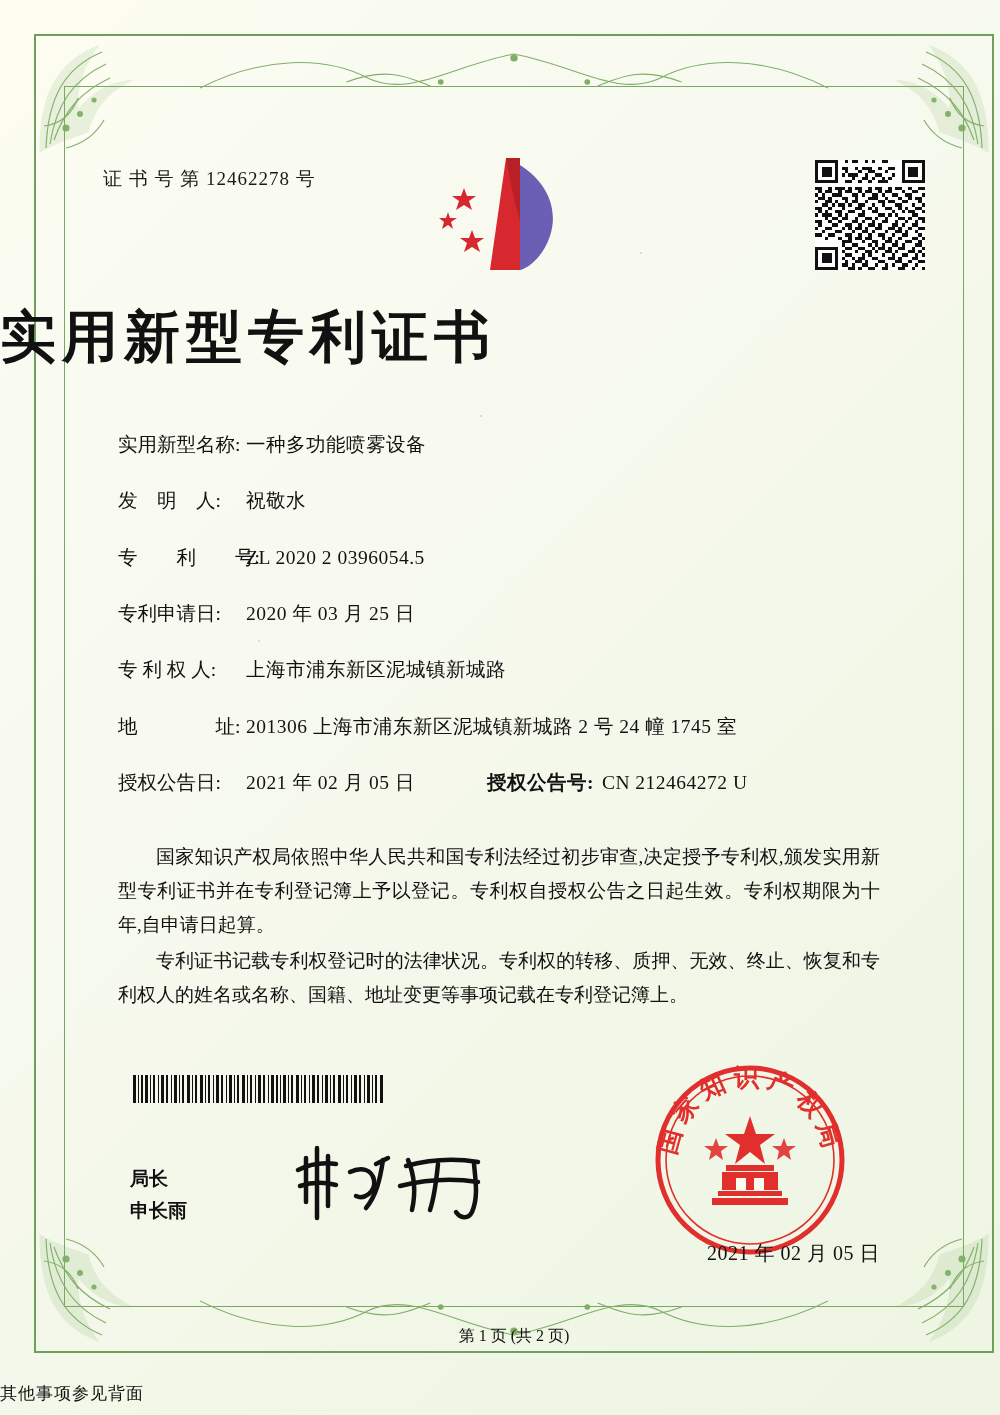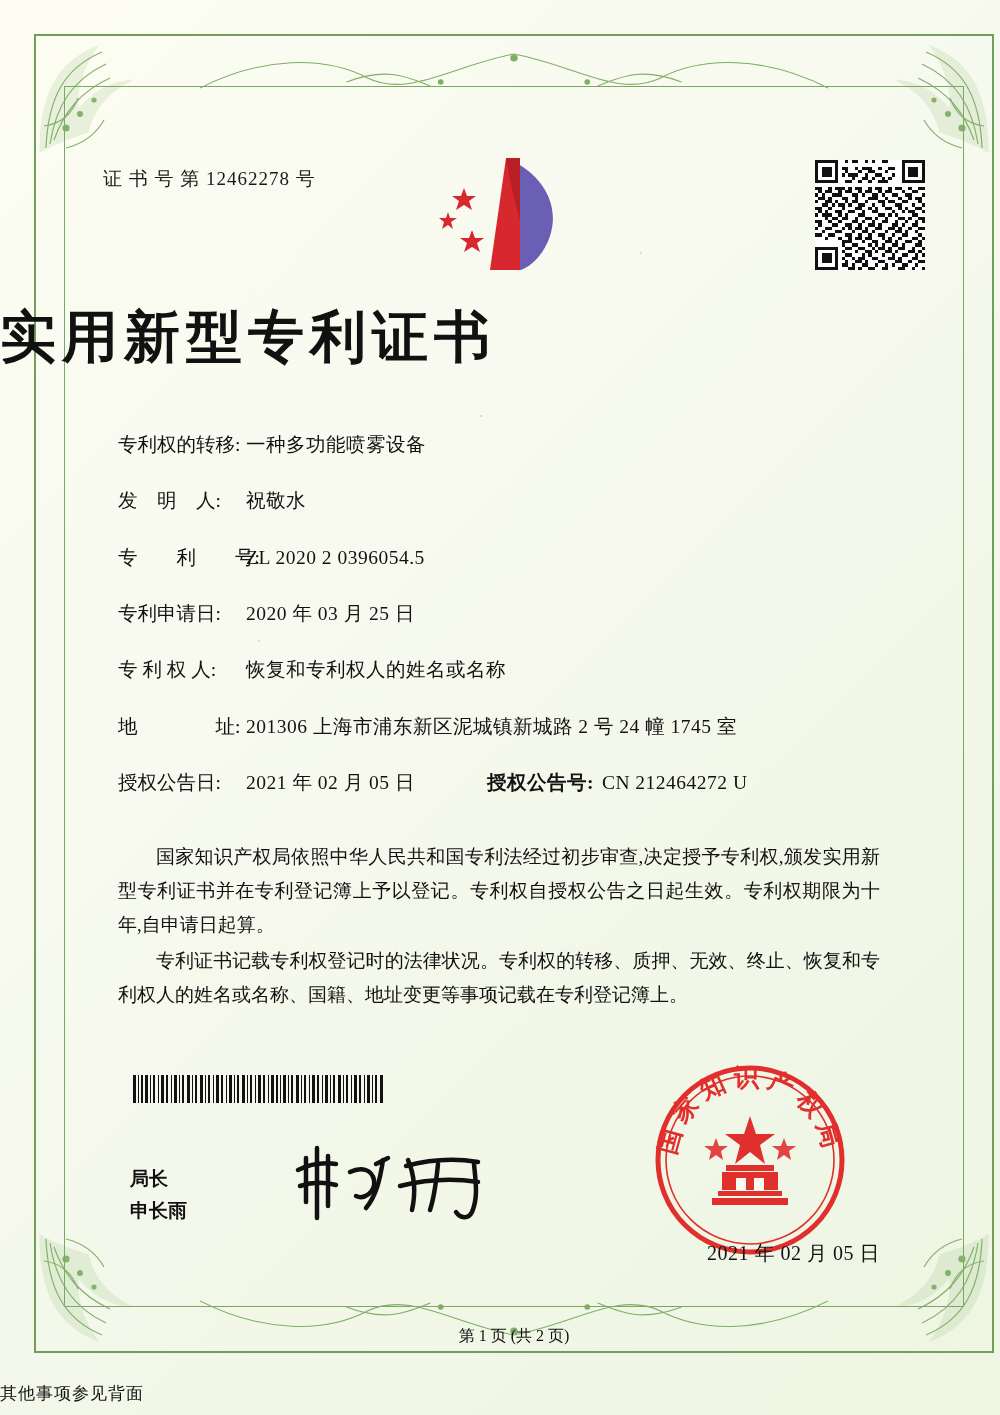--- a/index.html
+++ b/index.html
@@ -564,33 +564,33 @@
           <path d="M29 32h1v1h-1z"></path>
           <path d="M32 32h1v1h-1z"></path>
       </g>
     </svg>
   </div>
 
   <div class="title">实用新型专利证书</div>
 
   <div class="fields">
     <div class="field">
-      <span class="lbl">专利权的转移:</span><span class="val">一种多功能喷雾设备</span>
+      <span class="lbl">实用新型名称:</span><span class="val">一种多功能喷雾设备</span>
     </div>
     <div class="field">
       <span class="lbl">发　明　人:</span><span class="val">祝敬水</span>
     </div>
     <div class="field">
       <span class="lbl">专　　利　　号:</span><span class="val">ZL 2020 2 0396054.5</span>
     </div>
     <div class="field">
       <span class="lbl">专利申请日:</span><span class="val">2020 年 03 月 25 日</span>
     </div>
     <div class="field">
-      <span class="lbl">专 利 权 人:</span><span class="val">恢复和专利权人的姓名或名称</span>
+      <span class="lbl">专 利 权 人:</span><span class="val">上海市浦东新区泥城镇新城路</span>
     </div>
     <div class="field">
       <span class="lbl">地　　　　址:</span><span class="val">201306 上海市浦东新区泥城镇新城路 2 号 24 幢 1745 室</span>
     </div>
     <div class="field">
       <span class="lbl">授权公告日:</span><span class="val">2021 年 02 月 05 日</span><span class="val val2">授权公告号:</span><span class="val" style="margin-left:8px">CN 212464272 U</span>
     </div>
   </div>
 
   <div class="paras">

